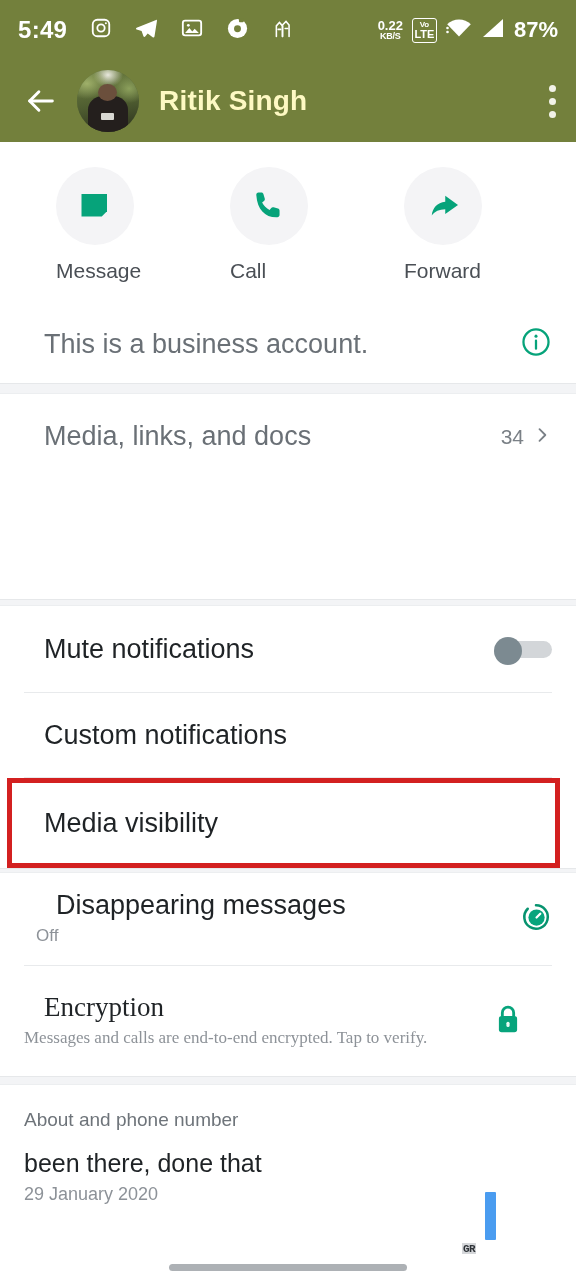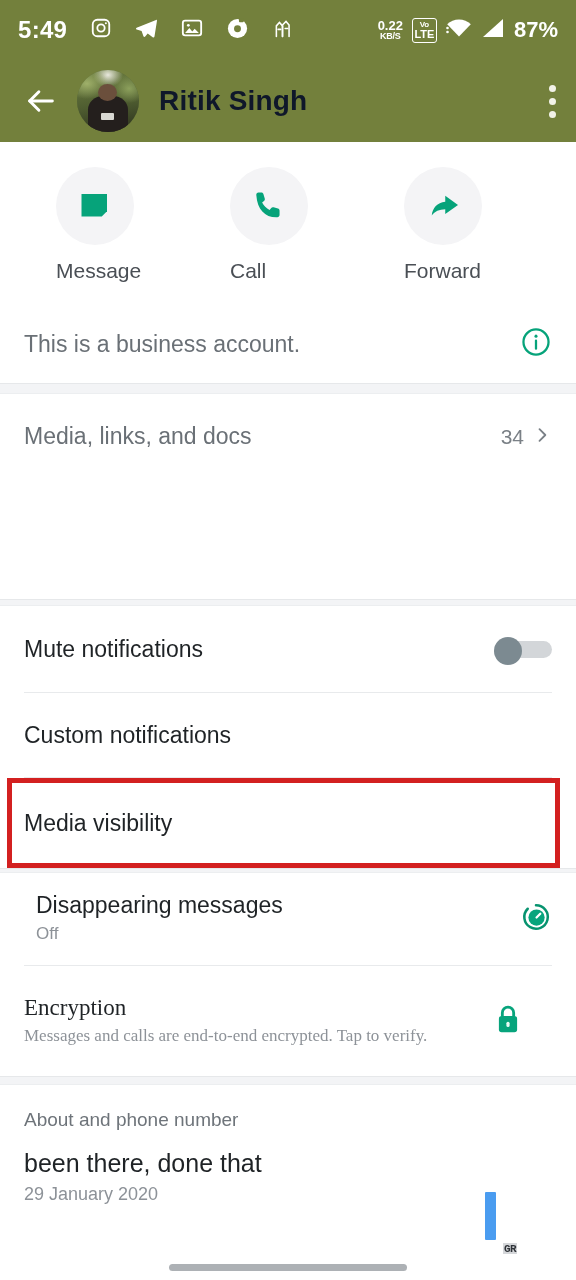--- a/index.html
+++ b/index.html
@@ -66,21 +66,21 @@
   .avatar .av-head{
     position:absolute; left:34%; top:22%; width:31%; height:28%;
     background:#6b4f3c; border-radius:50%;
   }
   .avatar .av-tag{
     position:absolute; left:38%; top:70%; width:22%; height:11%;
     background:#d8d8d2; border-radius:1px;
   }
   .title{
     margin-left:20px;
-    color:#0f172a;
+    color:#fef9c3;
     font-size:28px;
     font-weight:bold;
     letter-spacing:.2px;
     white-space:nowrap;
   }
   .kebab{ margin-left:auto; width:8px; display:flex; flex-direction:column; gap:6px; align-items:center; }
   .kebab i{ width:7px; height:7px; border-radius:50%; background:#f2f2e8; display:block; }
 
   
   .actions{
@@ -106,21 +106,21 @@
   .gap{ height:11px; background:#f3f4f6; border-top:1px solid #e6e8ea; border-bottom:1px solid #eceef0; }
   .hair{ height:1px; background:#e8eaec; margin:0 24px; }
 
   .card{ background:#ffffff; }
   .row{
     display:flex; align-items:center;
     padding:0 24px;
     min-height:74px;
   }
   .row .main{ flex:1 1 auto; }
-  .row .t1{ font-size:23px; color:#1f2326; }
+  .row .t1{ font-size:27px; color:#1f2326;margin-left:20px; }
   .row .t1.muted{ color:#6a7076; }
   .row .t2{ font-size:17px; color:#8d9298; margin-top:4px; line-height:1.35; }
   .row .right{ margin-left:14px; display:flex; align-items:center; gap:8px; }
   .count{ font-size:21px; color:#7a8086; }
 
   
   .toggle{ position:relative; width:58px; height:24px; }
   .toggle .track{
     position:absolute; right:0; top:4px;
     width:52px; height:17px; border-radius:9px; background:#d3d6d9;
@@ -148,21 +148,21 @@
   .about .hdr{ font-size:19px; color:#6e747a; }
   .about .status{ font-size:25px; color:#1f2326; margin-top:18px; }
   .about .date{ font-size:18px; color:#8d9298; margin-top:6px; }
 
   
   .scroll-thumb{
     position:absolute; left:485px; top:1192px;
     width:11px; height:48px; background:#4a9cf0; border-radius:1px;
   }
   .watermark{
-    position:absolute; left:503px; top:1243px;
+    position:absolute; left:462px; top:1243px;
     font-family:"Liberation Mono", monospace;
     font-size:11px; font-weight:bold; color:#2f3338;
     background:#d5d7da; padding:0 1px; letter-spacing:-.5px;
   }
 
   
   .navbar{
     position:absolute; left:0; right:0; bottom:0;
     height:26px; background:#ffffff;
     display:flex; align-items:center; justify-content:center;

